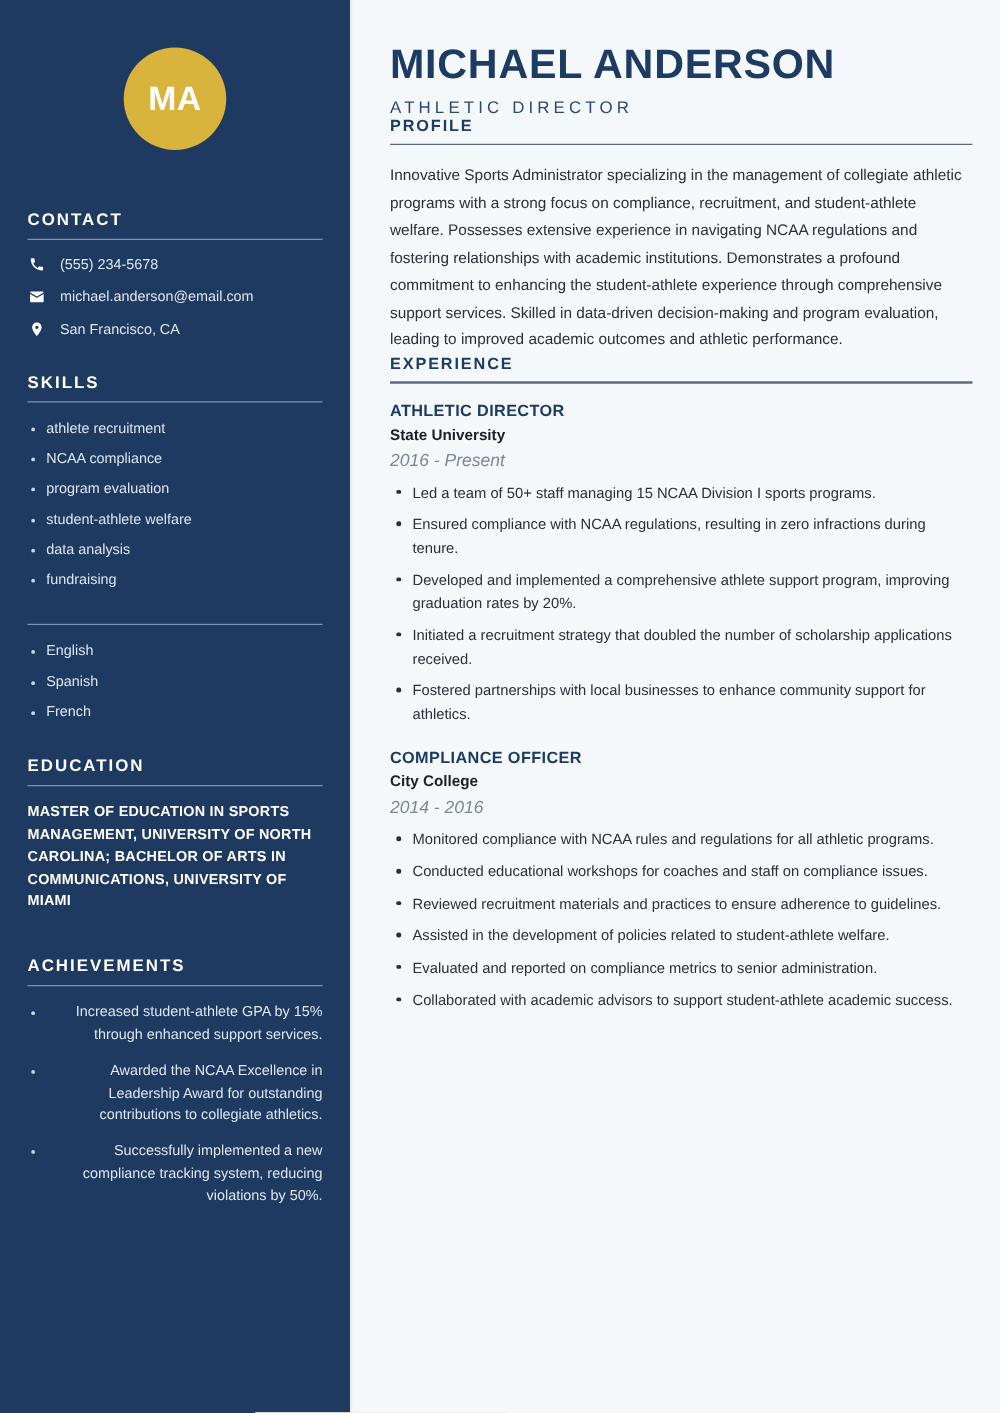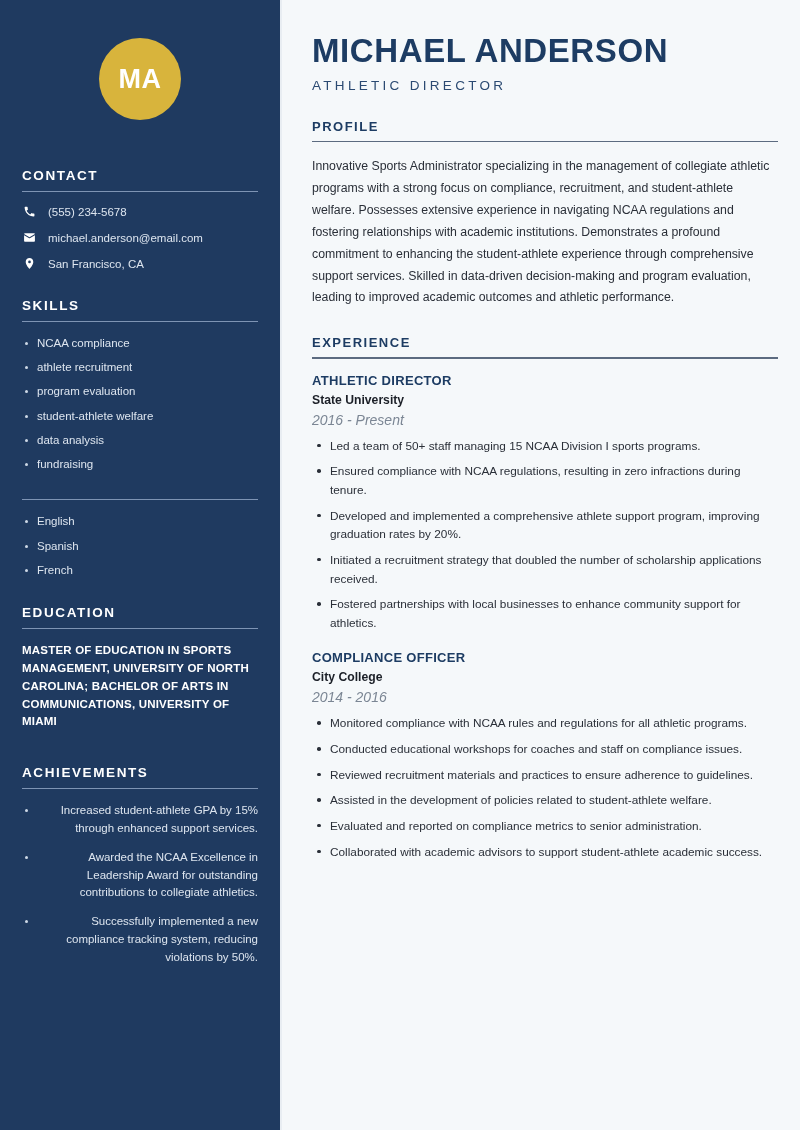--- a/index.html
+++ b/index.html
@@ -149,21 +149,21 @@
     letter-spacing: 0.6px;
     line-height: 1.05;
   }
   .role {
     color: #2b4a72;
     font-size: 13.5px;
     letter-spacing: 3.3px;
     margin-top: 9px;
   }
 
-  .main-section { margin-top: 26px; }
+  .main-section { }
   .main-heading {
     color: #1d3c63;
     font-size: 13px;
     font-weight: bold;
     letter-spacing: 1.5px;
     padding-bottom: 7px;
   }
   .main-rule {
     height: 1.5px;
     background: #5c6b80;
@@ -254,22 +254,22 @@
             </svg>
         </span>
         <span>San Francisco, CA</span>
       </div>
     </section>
 
     <section class="side-section">
       <div class="side-heading">SKILLS</div>
       <div class="side-rule"></div>
       <ul class="side-list">
+        <li>athlete recruitment</li>
         <li>NCAA compliance</li>
-        <li>athlete recruitment</li>
         <li>program evaluation</li>
         <li>student-athlete welfare</li>
         <li>data analysis</li>
         <li>fundraising</li>
       </ul>
     </section>
 
     <section class="side-section">
       <div class="side-rule"></div>
       <ul class="side-list">

